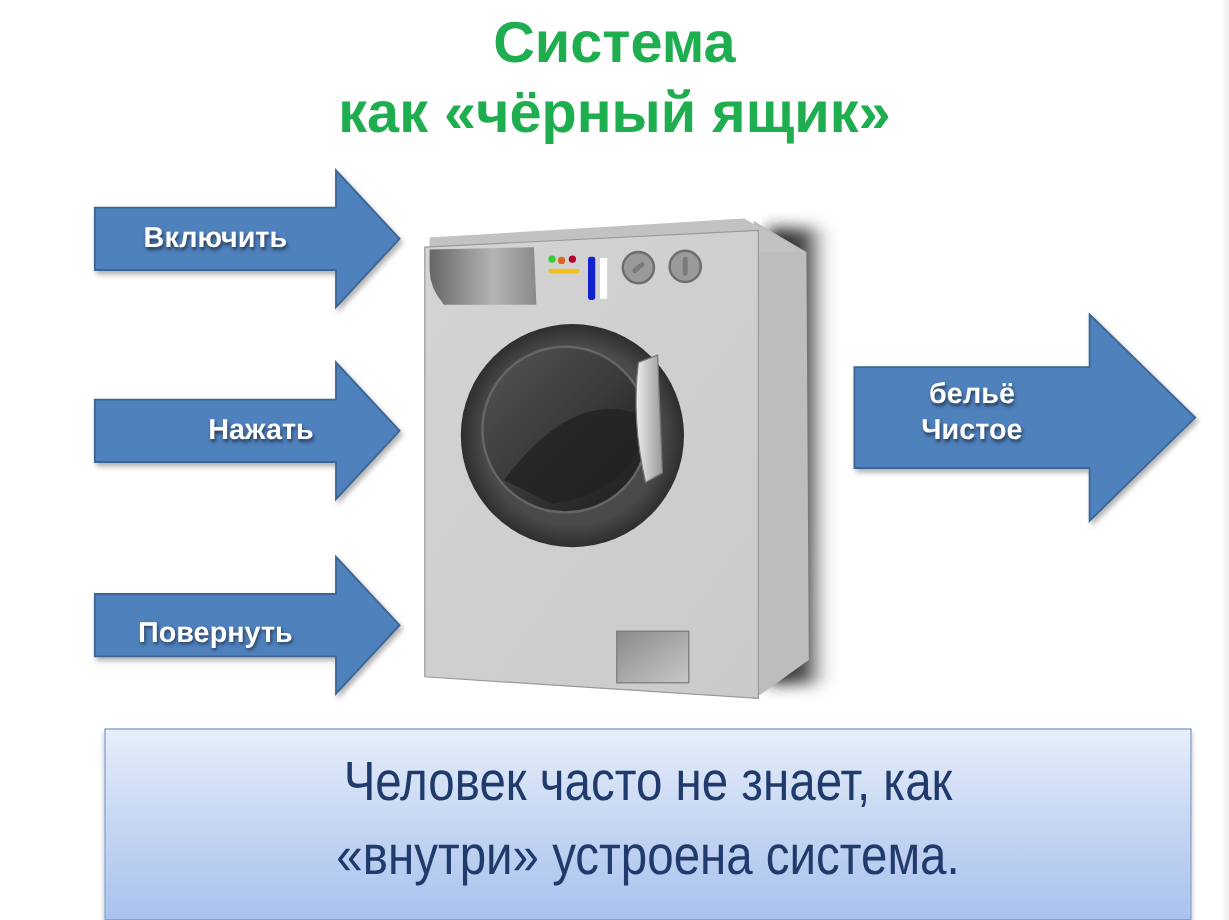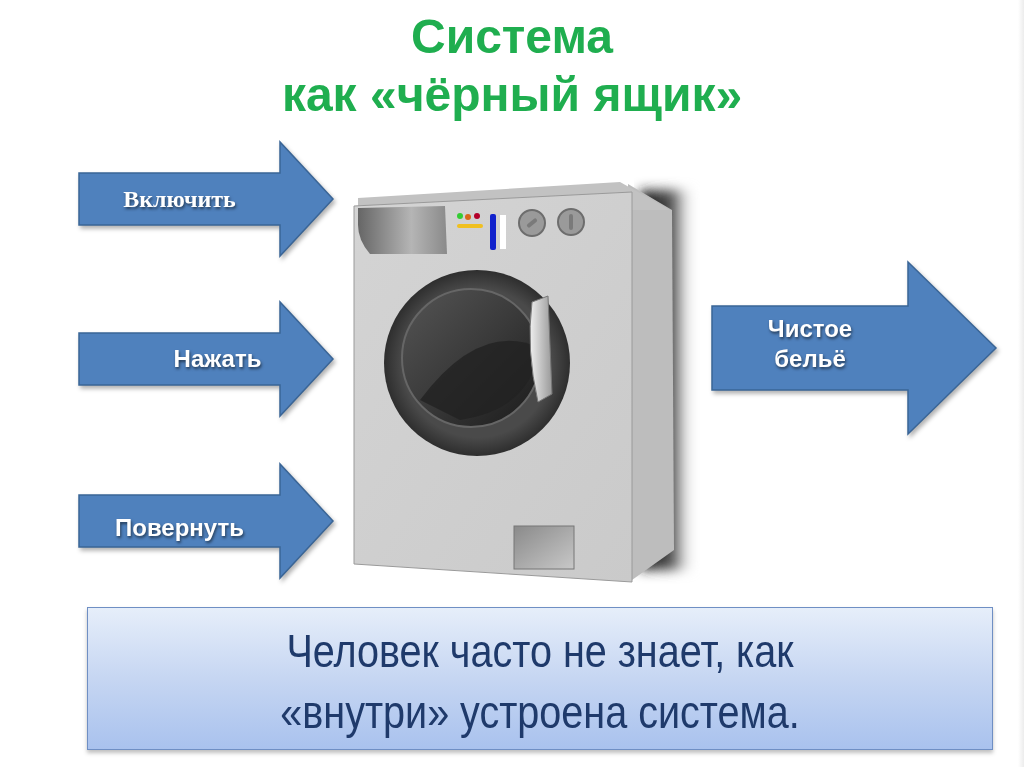--- a/index.html
+++ b/index.html
@@ -23,21 +23,21 @@
   .arrow svg { position:absolute; left:0; top:0; overflow:visible; }
   .arrow .label {
     position:absolute; color:#ffffff; font-weight:bold;
     font-size:24px; line-height:30px; text-align:center;
     text-shadow:1px 2px 3px rgba(0,0,0,0.55);
   }
 
   .washer { position:absolute; left:340px; top:170px; width:360px; height:430px; }
 
   .caption-box {
-    position:absolute; left:87px; top:607px; width:906px; height:143px;
+    position:absolute; left:87px; top:607px; width:906px; height:160px;
     background:linear-gradient(to bottom,#e6eefa 0%,#c6d6f2 50%,#a9c2ee 100%);
     border:1px solid #6f8fc4;
     box-shadow:0 3px 4px rgba(0,0,0,0.25);
     box-sizing:border-box;
   }
   .caption-box .line {
     position:absolute; left:0; width:100%; text-align:center;
     color:#1f3a6b; font-size:46px; line-height:56px;
     font-family:"Liberation Sans", sans-serif;
     transform:scaleX(0.86); transform-origin:center;
@@ -47,21 +47,21 @@
 </head>
 <body>
 
 <div class="right-edge"></div>
 
 <div class="title" style="left:-38px;">
   <div>Система</div>
   <div>как «чёрный ящик»</div>
 </div>
 
-<div class="arrow" style="left:75px; top:140px; width:262px; height:118px;font-family:Liberation Serif, serif;">
+<div class="arrow" style="left:75px; top:140px; width:262px; height:118px;">
   <svg width="262" height="118">
     <polygon points="4,33 205,33 205,2 258,59 205,116 205,85 4,85" fill="#4f81bd" stroke="#3a6596" stroke-width="1.5" style="filter:drop-shadow(2px 3px 2px rgba(0,0,0,0.3));"></polygon>
   </svg>
   <div class="label" style="left:4px; top:44px; width:201px;">Включить</div>
 </div>
 
 <div class="arrow" style="left:75px; top:300px; width:262px; height:118px;">
   <svg width="262" height="118">
     <polygon points="4,33 205,33 205,2 258,59 205,116 205,85 4,85" fill="#4f81bd" stroke="#3a6596" stroke-width="1.5" style="filter:drop-shadow(2px 3px 2px rgba(0,0,0,0.3));"></polygon>
   </svg>
@@ -73,22 +73,22 @@
     <polygon points="4,33 205,33 205,2 258,59 205,116 205,85 4,85" fill="#4f81bd" stroke="#3a6596" stroke-width="1.5" style="filter:drop-shadow(2px 3px 2px rgba(0,0,0,0.3));"></polygon>
   </svg>
   <div class="label" style="left:4px; top:51px; width:201px;">Повернуть</div>
 </div>
 
 <div class="arrow" style="left:710px; top:260px; width:290px; height:176px;">
   <svg width="290" height="176">
     <polygon points="2,46 198,46 198,2 286,88 198,174 198,130 2,130" fill="#4f81bd" stroke="#3a6596" stroke-width="1.5" style="filter:drop-shadow(2px 3px 2px rgba(0,0,0,0.3));"></polygon>
   </svg>
   <div class="label" style="left:2px; top:54px; width:196px;">
+    <div>бельё</div>
     <div>Чистое</div>
-    <div>бельё</div>
   </div>
 </div>
 
 <div class="washer">
   <svg width="360" height="430" viewBox="0 0 360 430">
     <defs>
       <linearGradient id="sideShadow" x1="0" y1="0" x2="1" y2="0">
         <stop offset="0" stop-color="#111"></stop>
         <stop offset="0.6" stop-color="#555"></stop>
         <stop offset="1" stop-color="#fff" stop-opacity="0"></stop>

